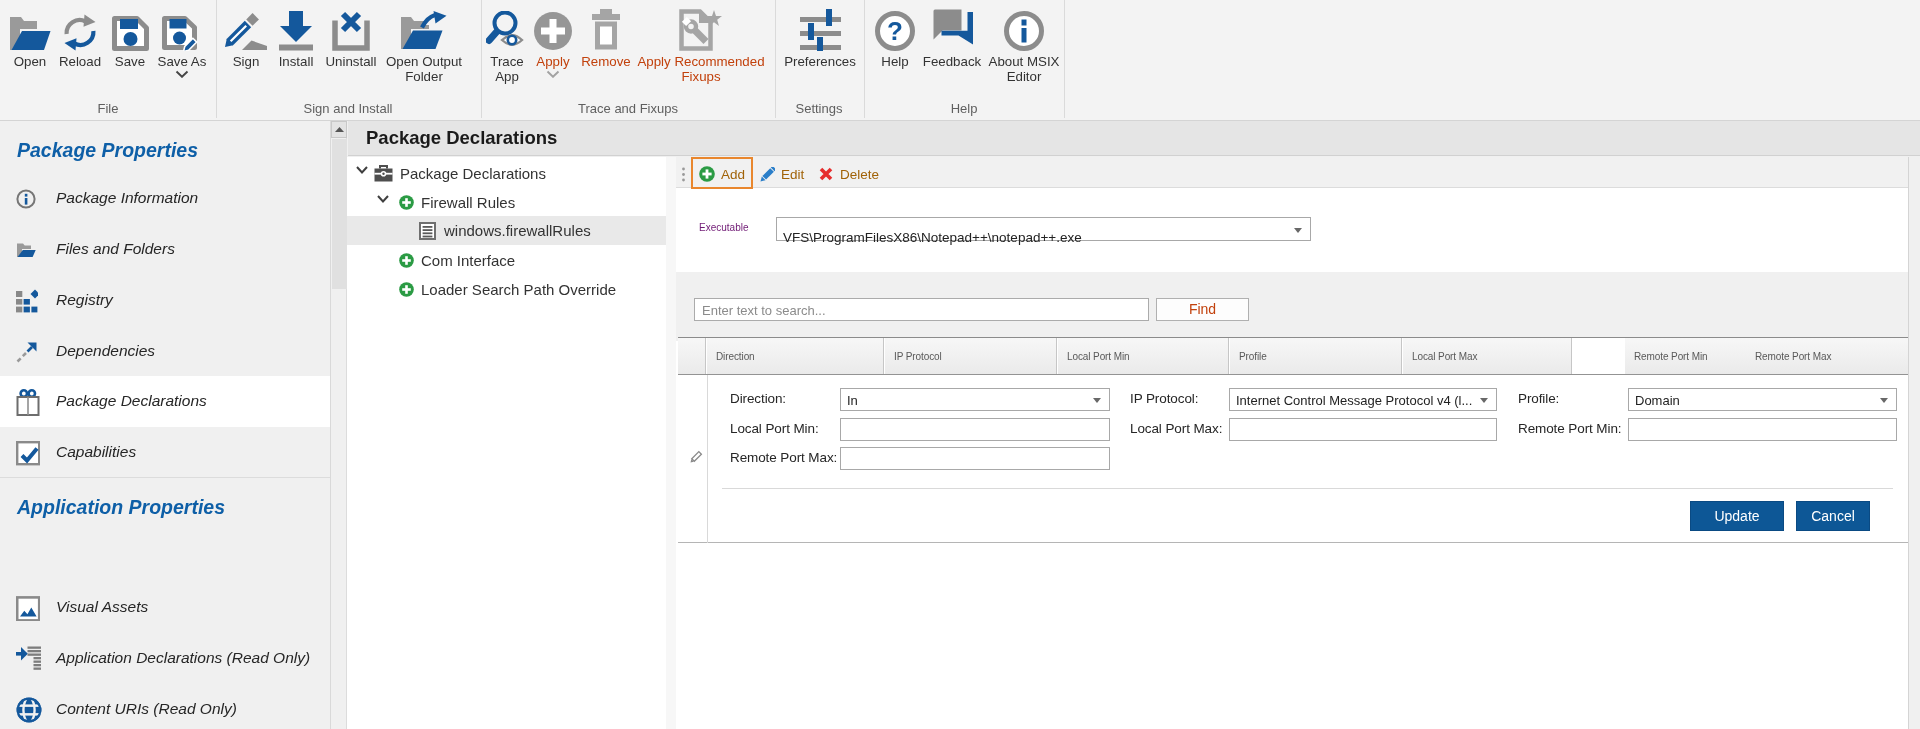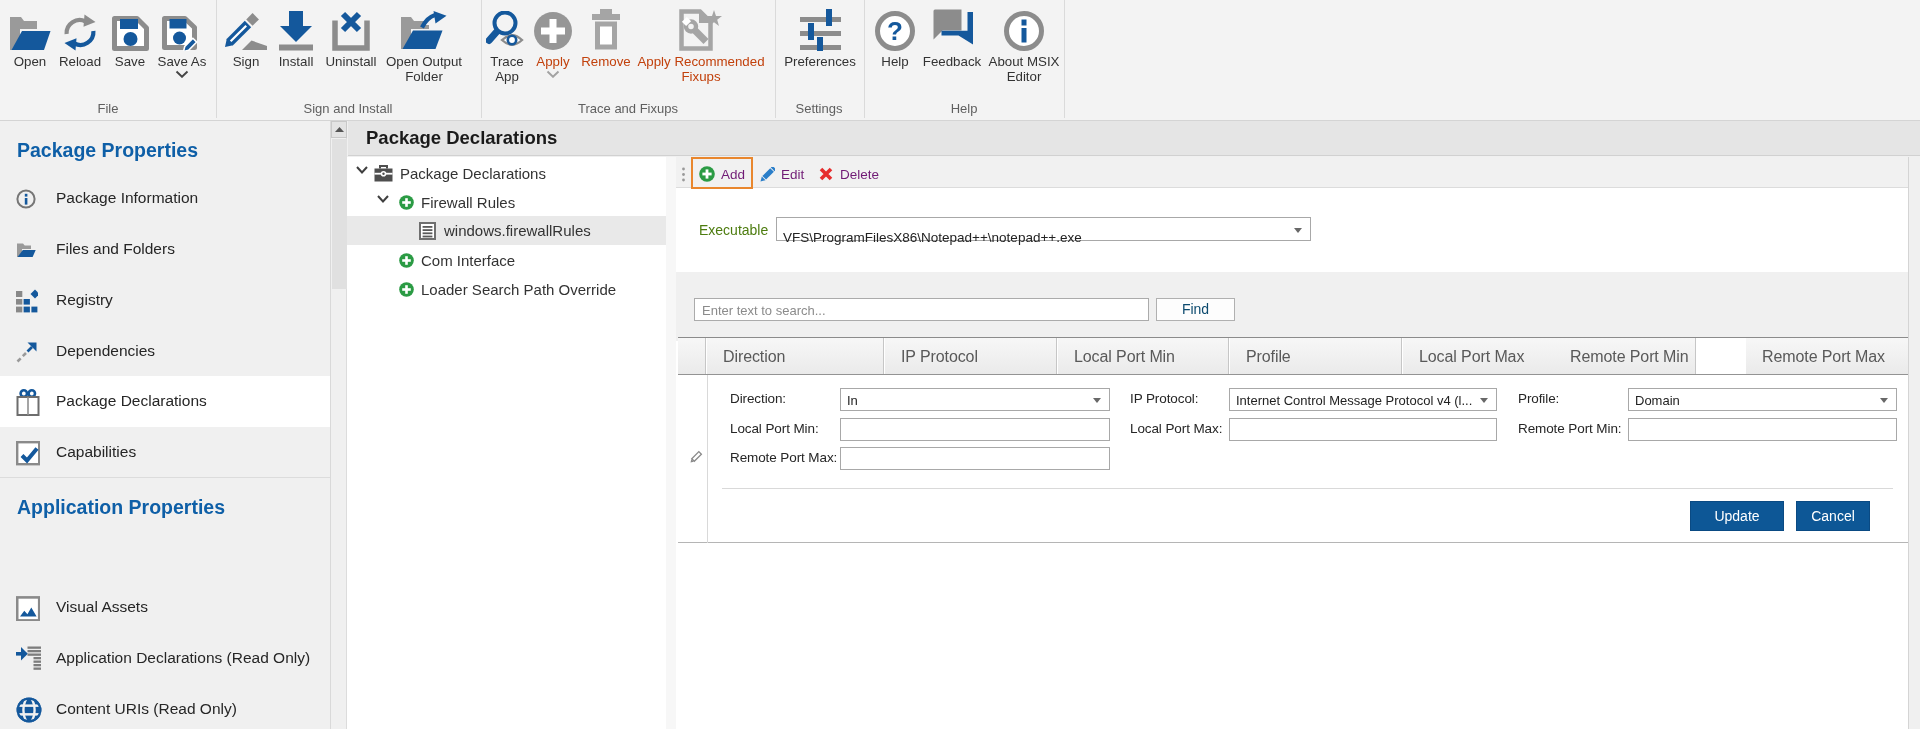--- a/index.html
+++ b/index.html
@@ -10,21 +10,21 @@
 #ribbon { position:absolute; left:0; top:0; width:1920px; height:121px; background:#f3f3f3; border-bottom:1px solid #d4d4d4; }
 .rsep { position:absolute; top:0; width:1px; height:118px; background:#dadada; }
 .rbtn { position:absolute; top:10px; text-align:center; }
 .rbtn .ric { height:46px; display:flex; align-items:flex-end; justify-content:center; padding-bottom:5px; }
 .rlab { font-size:13.3px; color:#333; line-height:14.5px; margin-top:-1px; }
 .rlab.dis { color:#c2410c; }
 .glab { position:absolute; top:101px; font-size:13px; color:#5f5f5f; text-align:center; }
 .chev { display:block; margin:0 auto; }
 
 
-#sidebar { position:absolute; left:0; top:121px; width:330px; height:608px; background:#f0f0f0; }
+#sidebar { position:absolute; left:0; top:121px; width:330px; height:608px; background:#f0f0f0;font-style:italic; }
 .shead { position:absolute; left:17px; font-size:19.5px; font-weight:bold; color:#0e5fa7; }
 .sitem { position:absolute; left:0; width:330px; height:51px; }
 .sitem .sic { position:absolute; left:16px; top:50%; margin-top:-10px; width:20px; height:20px; }
 .sitem .stx { position:absolute; left:56px; top:50%; margin-top:-10px; font-size:15.5px; color:#262626; white-space:nowrap; }
 .sitem.sel { background:#fff; }
 #sscroll { position:absolute; left:330px; top:121px; width:17px; height:608px; background:#f0f0f0; border-left:1px solid #d9d9d9; border-right:1px solid #dcdcdc; }
 
 
 #titlebar { position:absolute; left:348px; top:121px; width:1572px; height:35px; background:#e5e5e5; border-bottom:1px solid #d1d1d1; }
 #titlebar .t { position:absolute; left:18px; top:6px; font-size:18.5px; font-weight:bold; color:#1a1a1a; }
@@ -34,28 +34,28 @@
 #treescroll { position:absolute; left:666px; top:157px; width:12px; height:572px; background:#f7f7f7; }
 .trow { position:absolute; left:0; width:319px; height:29px; }
 .trow .ttx { position:absolute; top:50%; margin-top:-9px; font-size:15px; color:#333; white-space:nowrap; }
 .tico { position:absolute; top:50%; margin-top:-8px; }
 
 #rpanel { position:absolute; left:676px; top:157px; width:1232px; height:572px; background:#fff; }
 
 
 #rtoolbar { position:absolute; left:0; top:0; width:1232px; height:31px; background:#f1f1f1; border-bottom:1px solid #dcdcdc; }
 
-.tbtx { font-size:13.5px; color:#701a75; }
+.tbtx { font-size:13.5px; color:#a16207; }
 
 
 #findband { position:absolute; left:0; top:115px; width:1232px; height:69px; background:#f0f0f0; }
 
 
 #grid { position:absolute; left:2px; top:180px; width:1230px; height:206px; background:#fff; border-top:1px solid #8b8b8b; border-bottom:1px solid #b5b5b5; }
-.hcell { position:absolute; top:0; height:36px; background:linear-gradient(#f7f7f7,#eaeaea); border-right:1px solid #c6c6c6; font-size:16px; color:#595959; line-height:37px; padding-left:16px; letter-spacing:-0.1px; }
+.hcell { position:absolute; top:0; height:36px; background:linear-gradient(#f7f7f7,#eaeaea); border-right:1px solid #c6c6c6; font-size:10px; color:#595959; line-height:37px; padding-left:9px; letter-spacing:-0.1px; }
 #hborder { position:absolute; left:0; top:36px; width:1230px; height:1px; background:#939393; }
 .flabel { position:absolute; font-size:13.5px; color:#262626; white-space:nowrap; letter-spacing:-0.1px; }
 .fbox { position:absolute; height:23px; background:#fff; border:1px solid #a8a8a8; }
 .fbox .v { position:absolute; left:6px; top:4px; font-size:13px; color:#222; white-space:nowrap; overflow:hidden; }
 .darr { position:absolute; right:8px; top:9px; width:0; height:0; border-left:4px solid transparent; border-right:4px solid transparent; border-top:5px solid #686868; }
 .btn { position:absolute; width:94px; height:30px; background:#0d5796; border:1px solid #0a4a83; color:#fff; font-size:14px; text-align:center; line-height:28px; }
 </style>
 </head>
 <body>
 
@@ -454,41 +454,41 @@
         <rect x="17.2" y="-2.6" width="2.4" height="5.2" fill="#2a7ec9"></rect>
       </g>
   </svg>
   <div class="tbtx" style="position:absolute;left:105px;top:10px">Edit</div>
 
   <svg style="position:absolute;left:143px;top:10px" width="14" height="14" viewBox="0 0 14 14">
       <path d="M2,2 L12,12 M12,2 L2,12" stroke="#e62e2e" stroke-width="3.6"></path>
     </svg>
   <div class="tbtx" style="position:absolute;left:164px;top:10px">Delete</div>
 
-  <div style="position:absolute;left:23px;top:65px;font-size:14px;color:#4d7c0f">Executable</div>
+  <div style="position:absolute;left:23px;top:65px;font-size:10px;color:#701a75">Executable</div>
   <div class="fbox" style="left:100px;top:60px;width:535px;height:24px">
     <div class="v" style="top:12px;font-size:13.5px">VFS\ProgramFilesX86\Notepad++\notepad++.exe</div>
     <div class="darr" style="top:10px;right:8px"></div>
   </div>
 
   <div id="findband"></div>
 
   <div style="position:absolute;left:18px;top:141px;width:455px;height:23px;background:#fff;border:1px solid #ababab">
     <div style="position:absolute;left:7px;top:4px;font-size:13px;color:#8b8b8b">Enter text to search...</div>
   </div>
-  <div style="position:absolute;left:480px;top:141px;width:79px;height:23px;background:#fdfdfd;border:1px solid #b0b0b0;font-size:14px;color:#0c4a6e;text-align:center;line-height:21px">Find</div>
+  <div style="position:absolute;left:480px;top:141px;width:93px;height:23px;background:#fdfdfd;border:1px solid #b0b0b0;font-size:14px;color:#c2410c;text-align:center;line-height:21px">Find</div>
 
   <div id="grid">
     <div class="hcell" style="left:0;width:28px"></div>
     <div class="hcell" style="left:29px;width:177px">Direction</div>
     <div class="hcell" style="left:207px;width:172px">IP Protocol</div>
     <div class="hcell" style="left:380px;width:171px">Local Port Min</div>
     <div class="hcell" style="left:552px;width:172px">Profile</div>
     <div class="hcell" style="left:725px;width:169px">Local Port Max</div>
-    <div class="hcell" style="left:876px;width:142px">Remote Port Min</div>
+    <div class="hcell" style="left:947px;width:142px">Remote Port Min</div>
     <div class="hcell" style="left:1068px;width:162px;border-right:none">Remote Port Max</div>
     <div id="hborder"></div>
     <div style="position:absolute;left:29px;top:37px;width:1px;height:168px;background:#d9d9d9"></div>
   </div>
 
   <svg style="position:absolute;left:14px;top:293px" width="13" height="13" viewBox="0 0 13 13">
     <g transform="translate(0.5,12.5) rotate(-45)">
         <path d="M0,0 L3,-1.8 L3,1.8 Z" fill="#8a8a8a"></path>
         <rect x="3.6" y="-1.8" width="10" height="3.6" fill="none" stroke="#8a8a8a" stroke-width="1.3"></rect>
       </g>

